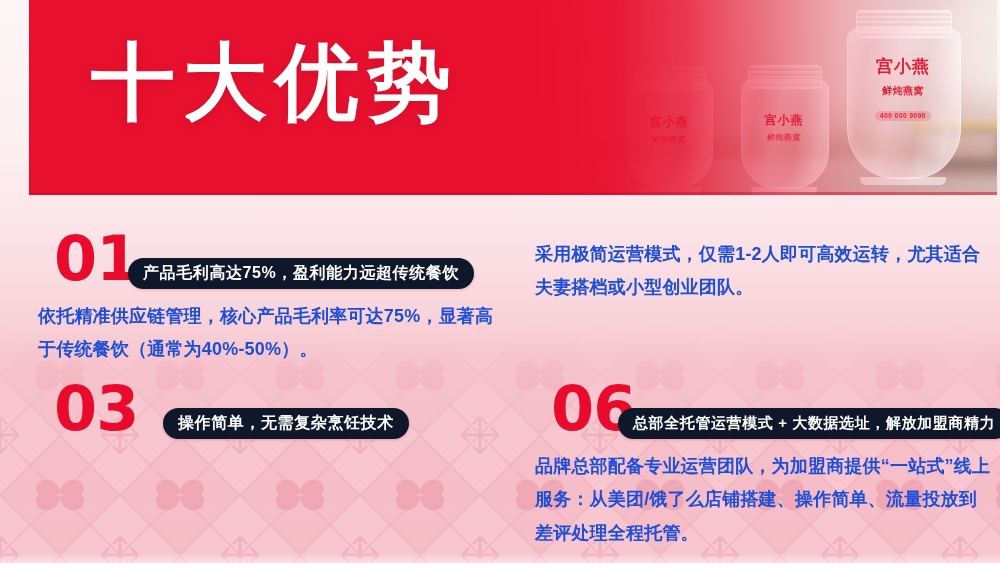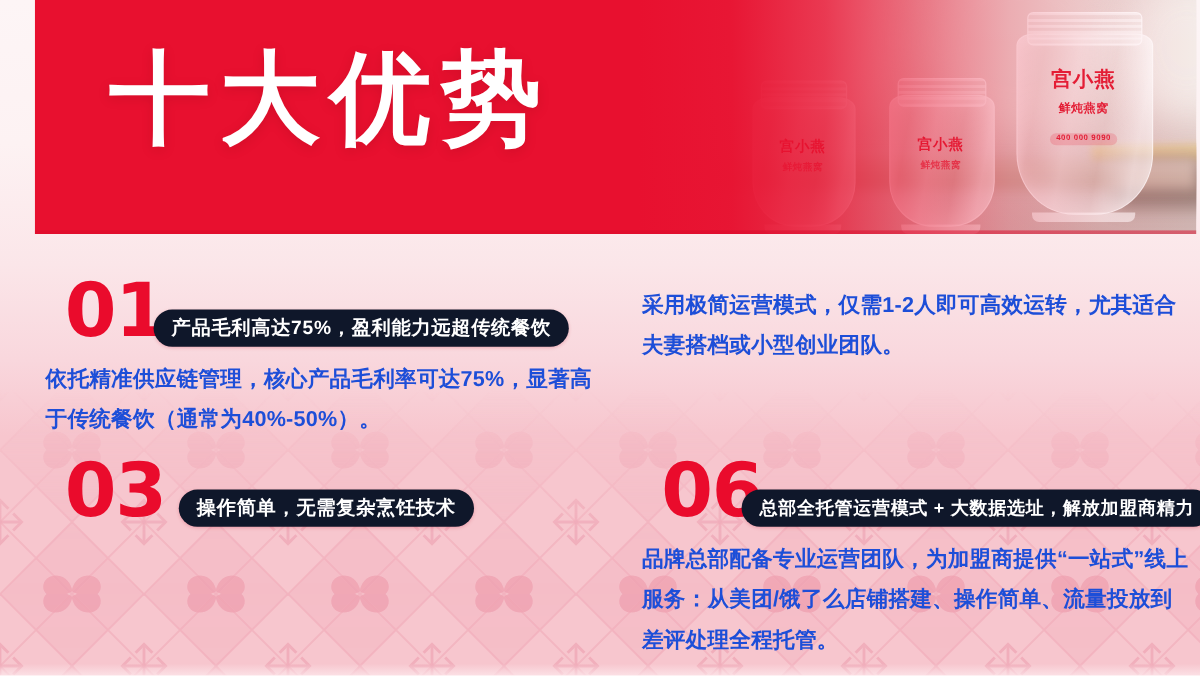--- a/index.html
+++ b/index.html
@@ -369,21 +369,21 @@
       <div class="card-body">依托精准供应链管理，核心产品毛利率可达75%，显著高于传统餐饮（通常为40%-50%）。</div>
     </div>
 
     <div class="card">
       <div class="card-body">采用极简运营模式，仅需1-2人即可高效运转，尤其适合夫妻搭档或小型创业团队。</div>
     </div>
 
     <div class="card">
       <div class="card-head">
         <div class="card-num">03</div>
-        <div class="card-pill" style="left:121px;">操作简单，无需复杂烹饪技术</div>
+        <div class="card-pill" style="left:135px;">操作简单，无需复杂烹饪技术</div>
       </div>
     </div>
 
     <div class="card">
       <div class="card-head">
         <div class="card-num">06</div>
         <div class="card-pill" style="left:93px;font-size:15px;">总部全托管运营模式 + 大数据选址，解放加盟商精力</div>
       </div>
       <div class="card-body">品牌总部配备专业运营团队，为加盟商提供“一站式”线上服务：从美团/饿了么店铺搭建、操作简单、流量投放到差评处理全程托管。</div>
     </div>

